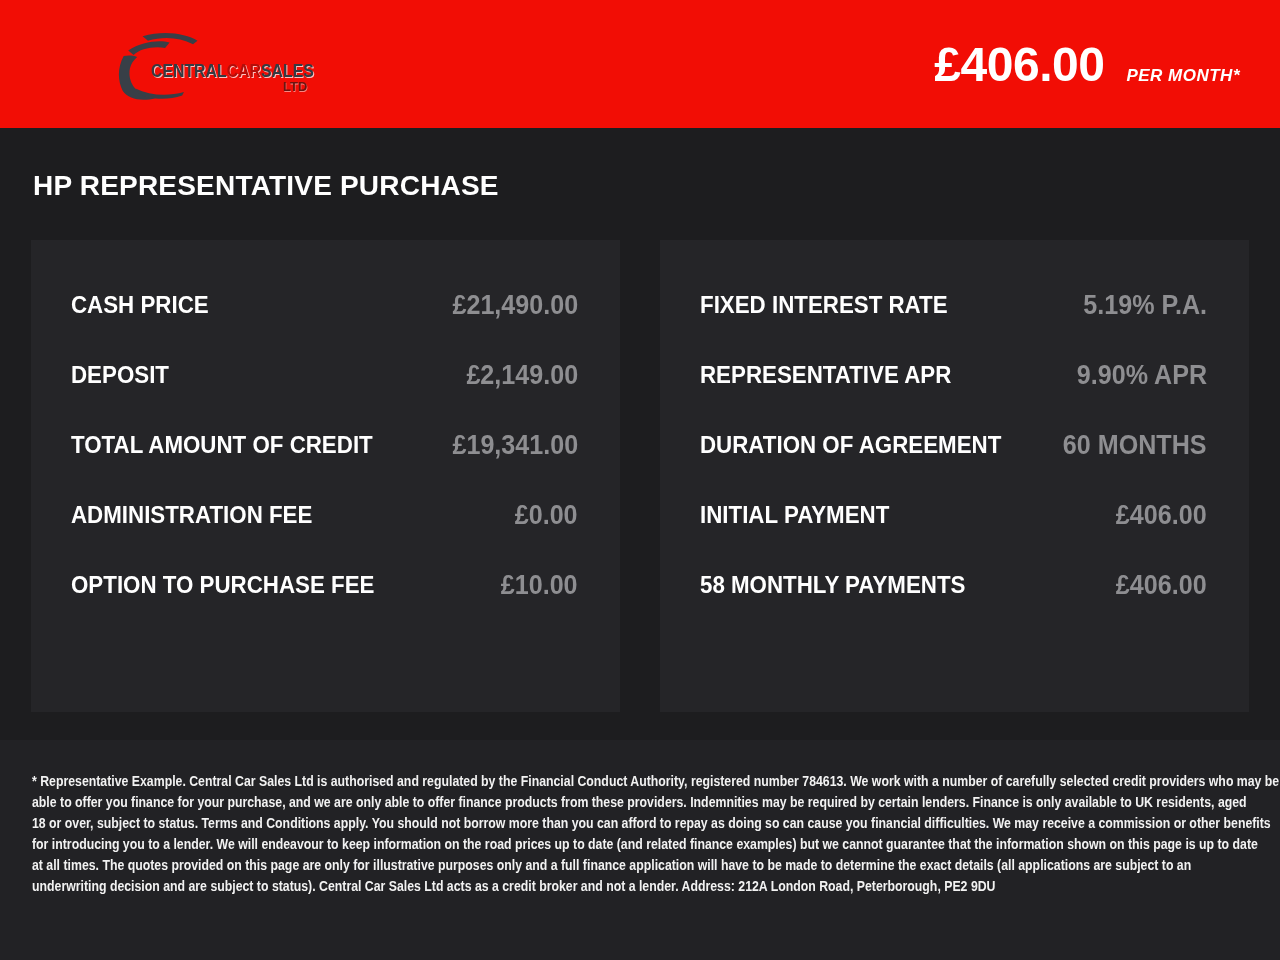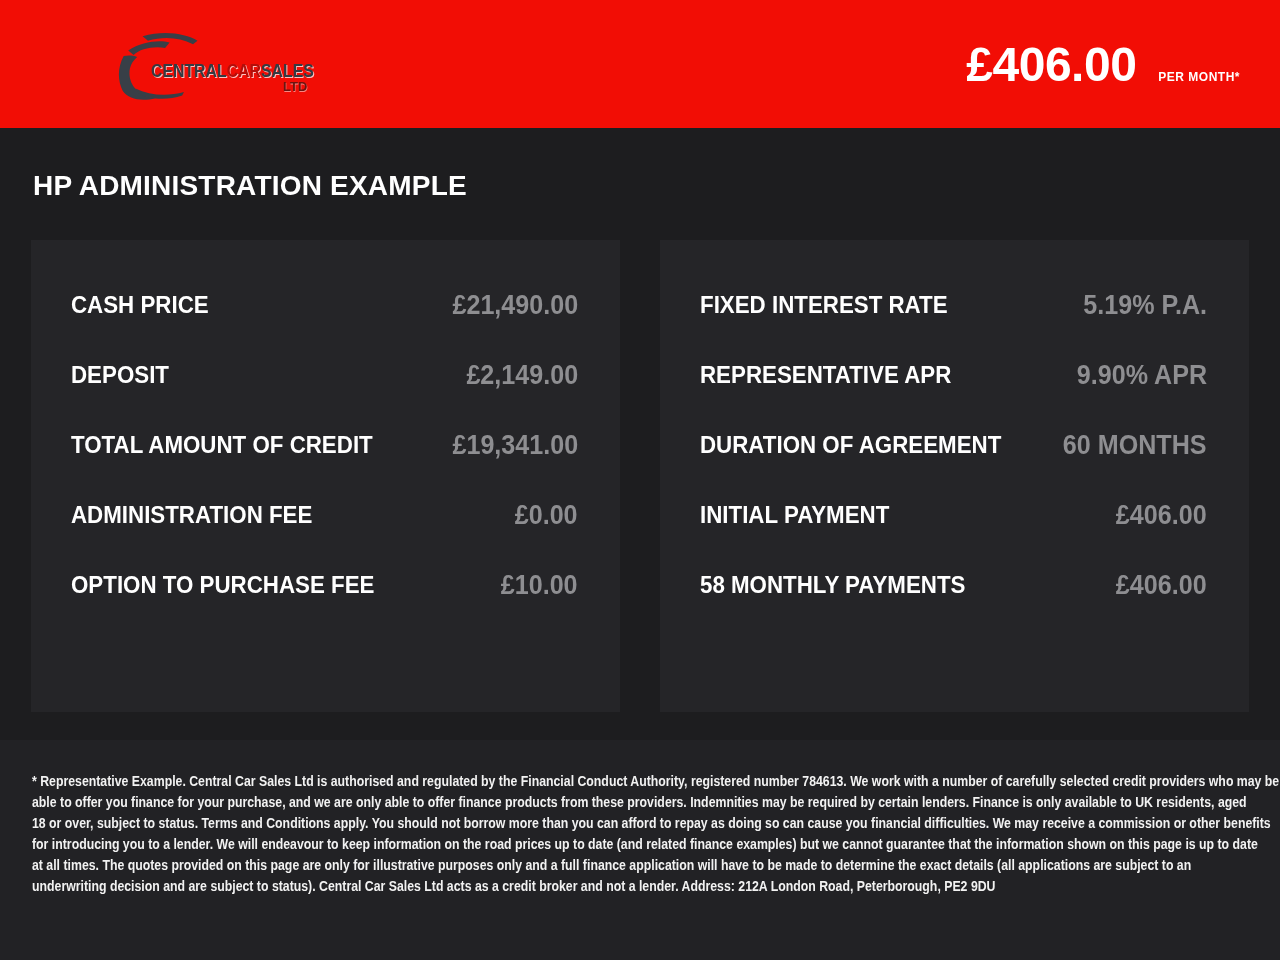--- a/index.html
+++ b/index.html
@@ -64,23 +64,24 @@
     align-items:baseline;
     gap:22px;
     color:#fff;
   }
   .price-big {
     font-size:48px;
     font-weight:bold;
     letter-spacing:-0.5px;
   }
   .price-suffix {
-    font-size:12px;
+    font-size:17px;
     font-weight:bold;
     letter-spacing:0.5px;
+    font-style:italic;
   }
 
   
   .main { padding:42px 31px 0 31px; }
   .page-title {
     color:#fff;
     font-size:28px;
     font-weight:bold;
     line-height:32px;
     margin-left:2px;
@@ -163,21 +164,21 @@
     <div class="logo-square"></div>
   </div>
 
   <div class="price-wrap">
     <span class="price-big">£406.00</span>
     <span class="price-suffix">PER MONTH*</span>
   </div>
 </div>
 
 <div class="main">
-  <div class="page-title">HP ADMINISTRATION EXAMPLE</div>
+  <div class="page-title">HP REPRESENTATIVE PURCHASE</div>
 
   <div class="panels">
     <div class="panel">
       <div class="frow">
         <span class="lbl">CASH PRICE</span>
         <span class="val">£21,490.00</span>
       </div>
       <div class="frow">
         <span class="lbl">DEPOSIT</span>
         <span class="val">£2,149.00</span>

